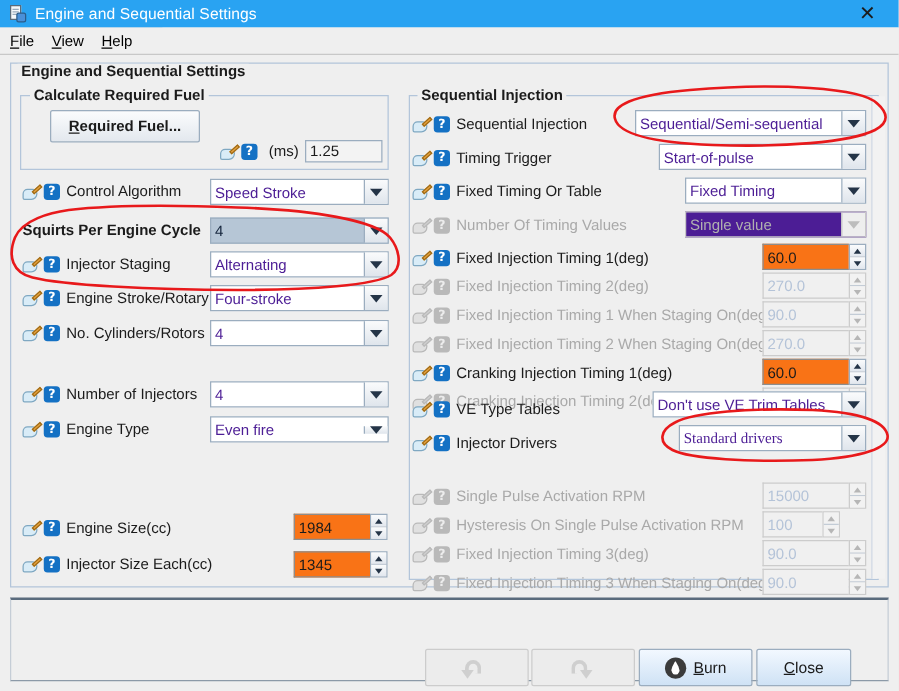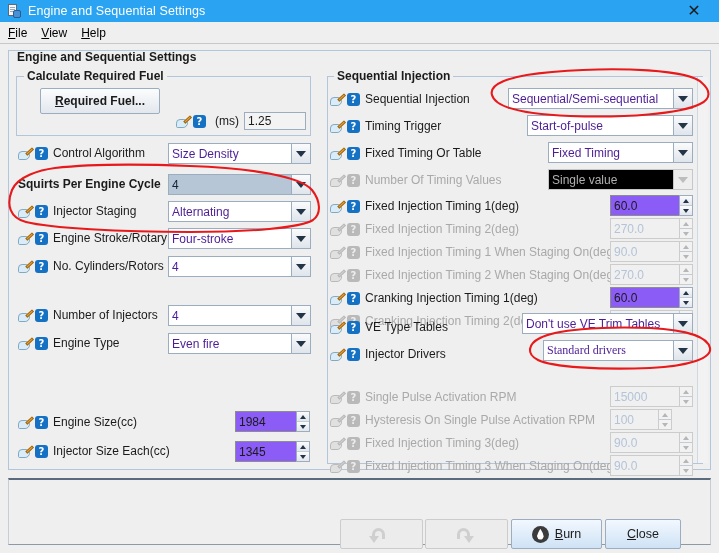--- a/index.html
+++ b/index.html
@@ -126,31 +126,31 @@
     width:18px;flex:0 0 auto;border-left:1px solid #9badbf;
     background:linear-gradient(#fafbfc,#dfe5ec);
     display:flex;align-items:center;justify-content:center;
   }
   .combo .carrow i{
     display:block;width:0;height:0;border-left:5px solid transparent;
     border-right:5px solid transparent;border-top:6px solid #243447;
   }
   .combo.sel{background:#b6c6d6;}
   .combo.sel .cv{color:#13233a;}
-  .combo.dis{border-color:#c7c7c7;background:#000000;}
+  .combo.dis{border-color:#c7c7c7;background:#4c1d95;}
   .combo.dis .cv{color:#b0b0b0;}
   .combo.dis .carrow{border-left-color:#c7c7c7;background:#eeeeee;}
   .combo.dis .carrow i{border-top-color:#bdbdbd;}
 
   
   .spin{
     position:absolute;height:21px;box-sizing:border-box;display:flex;align-items:stretch;
   }
   .spin .sv{
-    flex:1 1 auto;background:#8b5cf6;border:1px solid #8d8d8d;border-right:none;
+    flex:1 1 auto;background:#f97316;border:1px solid #8d8d8d;border-right:none;
     box-sizing:border-box;display:flex;align-items:center;padding-left:3px;
     font-size:12px;color:#1b1b1b;
   }
   .spin .sb{
     width:14px;flex:0 0 auto;display:flex;flex-direction:column;
     border:1px solid #9badbf;box-sizing:border-box;
   }
   .spin .sb span{
     flex:1 1 50%;background:linear-gradient(#fafbfc,#e2e7ee);
     display:flex;align-items:center;justify-content:center;
@@ -276,21 +276,21 @@
     <span class="icons">
         <span class="ic-pencil">
           <span class="pad"></span>
           <span class="pen"></span>
         </span>
         <span class="ic-help">?</span>
       </span>
     <span class="lbl">Control Algorithm</span>
   </div>
   <div class="combo" style="left:168px;top:143px;width:143px;">
-    <span class="cv">Size Density</span>
+    <span class="cv">Speed Stroke</span>
     <span class="carrow">
         <i></i>
       </span>
   </div>
 
   <div class="row" style="left:18px;top:174px;">
     <span class="lbl b">Squirts Per Engine Cycle</span>
   </div>
   <div class="combo sel" style="left:168px;top:174px;width:143px;">
     <span class="cv">4</span>
@@ -370,21 +370,21 @@
   <div class="row" style="left:18px;top:333px;">
     <span class="icons">
         <span class="ic-pencil">
           <span class="pad"></span>
           <span class="pen"></span>
         </span>
         <span class="ic-help">?</span>
       </span>
     <span class="lbl">Engine Type</span>
   </div>
-  <div class="combo" style="left:168px;top:333px;width:143px;">
+  <div class="combo" style="left:168px;top:333px;width:143px;align-items:center;">
     <span class="cv">Even fire</span>
     <span class="carrow">
         <i></i>
       </span>
   </div>
 
   <div class="row" style="left:18px;top:412px;">
     <span class="icons">
         <span class="ic-pencil">
           <span class="pad"></span>

